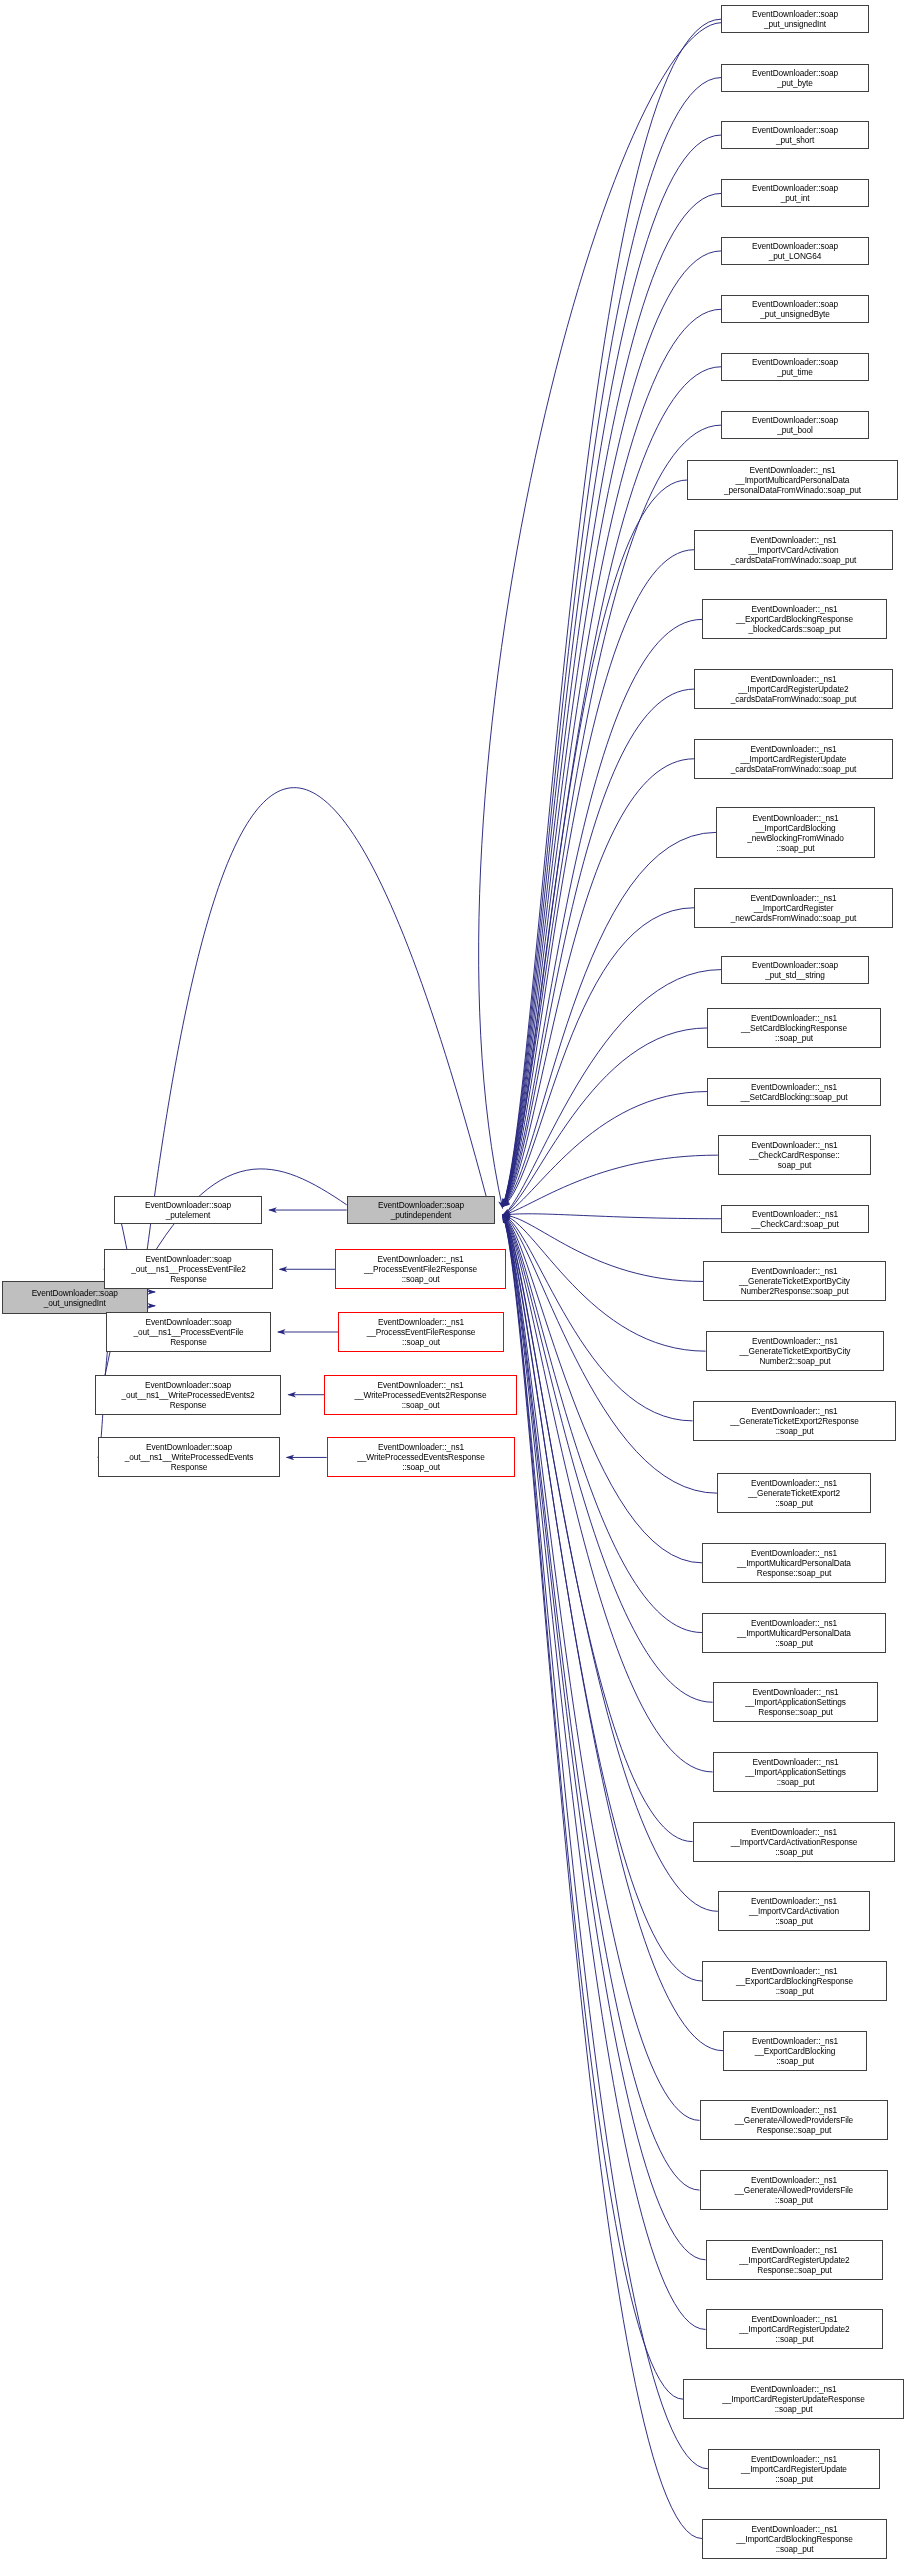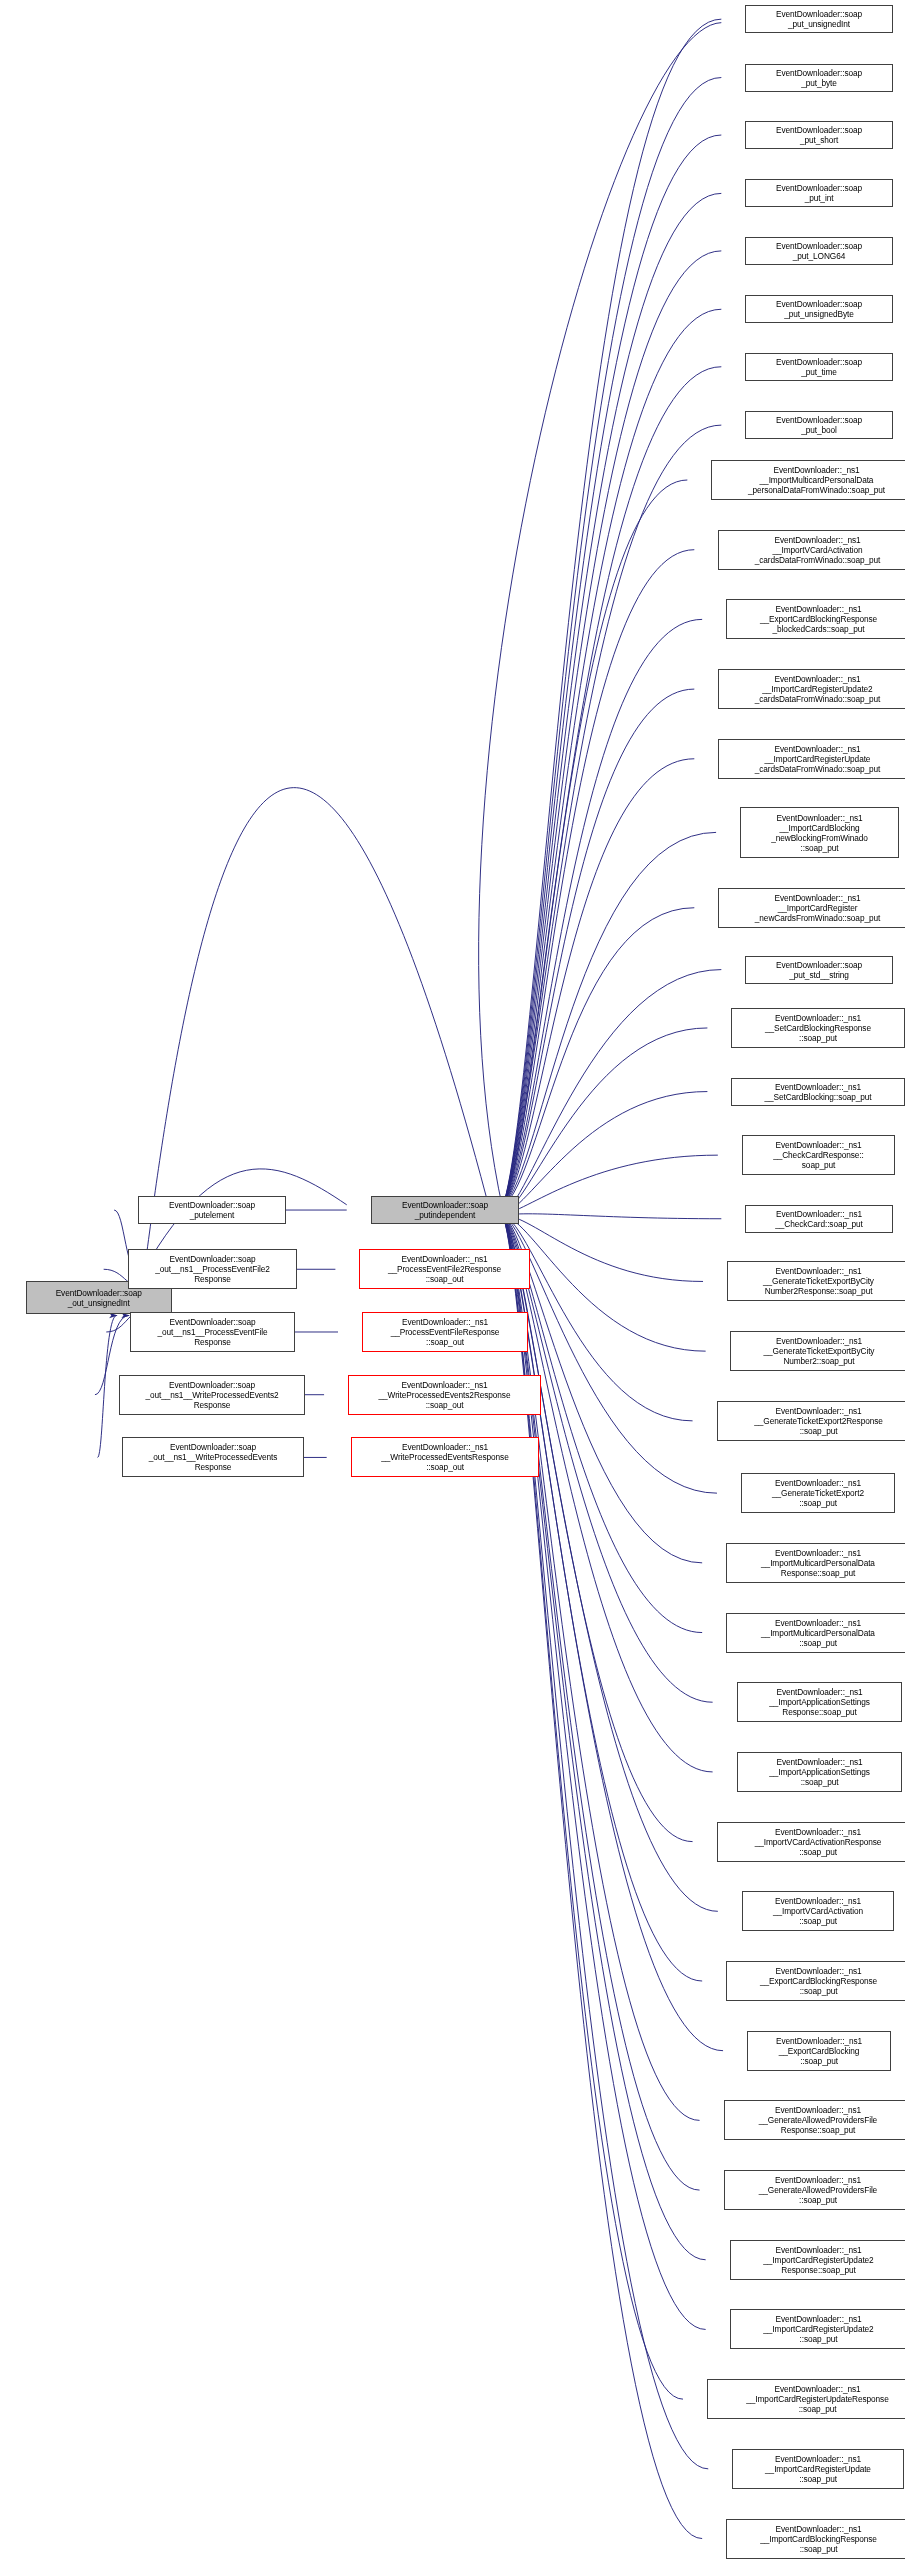--- a/index.html
+++ b/index.html
@@ -14,21 +14,20 @@
     justify-content:center;
     text-align:center;
     font-size:8.3px;
     line-height:10px;
     color:#000000;
     background:#ffffff;
     border:0.9px solid #404040;
     white-space:pre-line;
     padding:0.9px 1.7px;
     letter-spacing:-0.1px;
-    margin-left:24px;
   }
   .node.center{
     background:#bfbfbf;
     border:0.9px solid #404040;
   }
   .node.red{
     border:0.9px solid #ff0000;
   }
 </style>
 </head>

